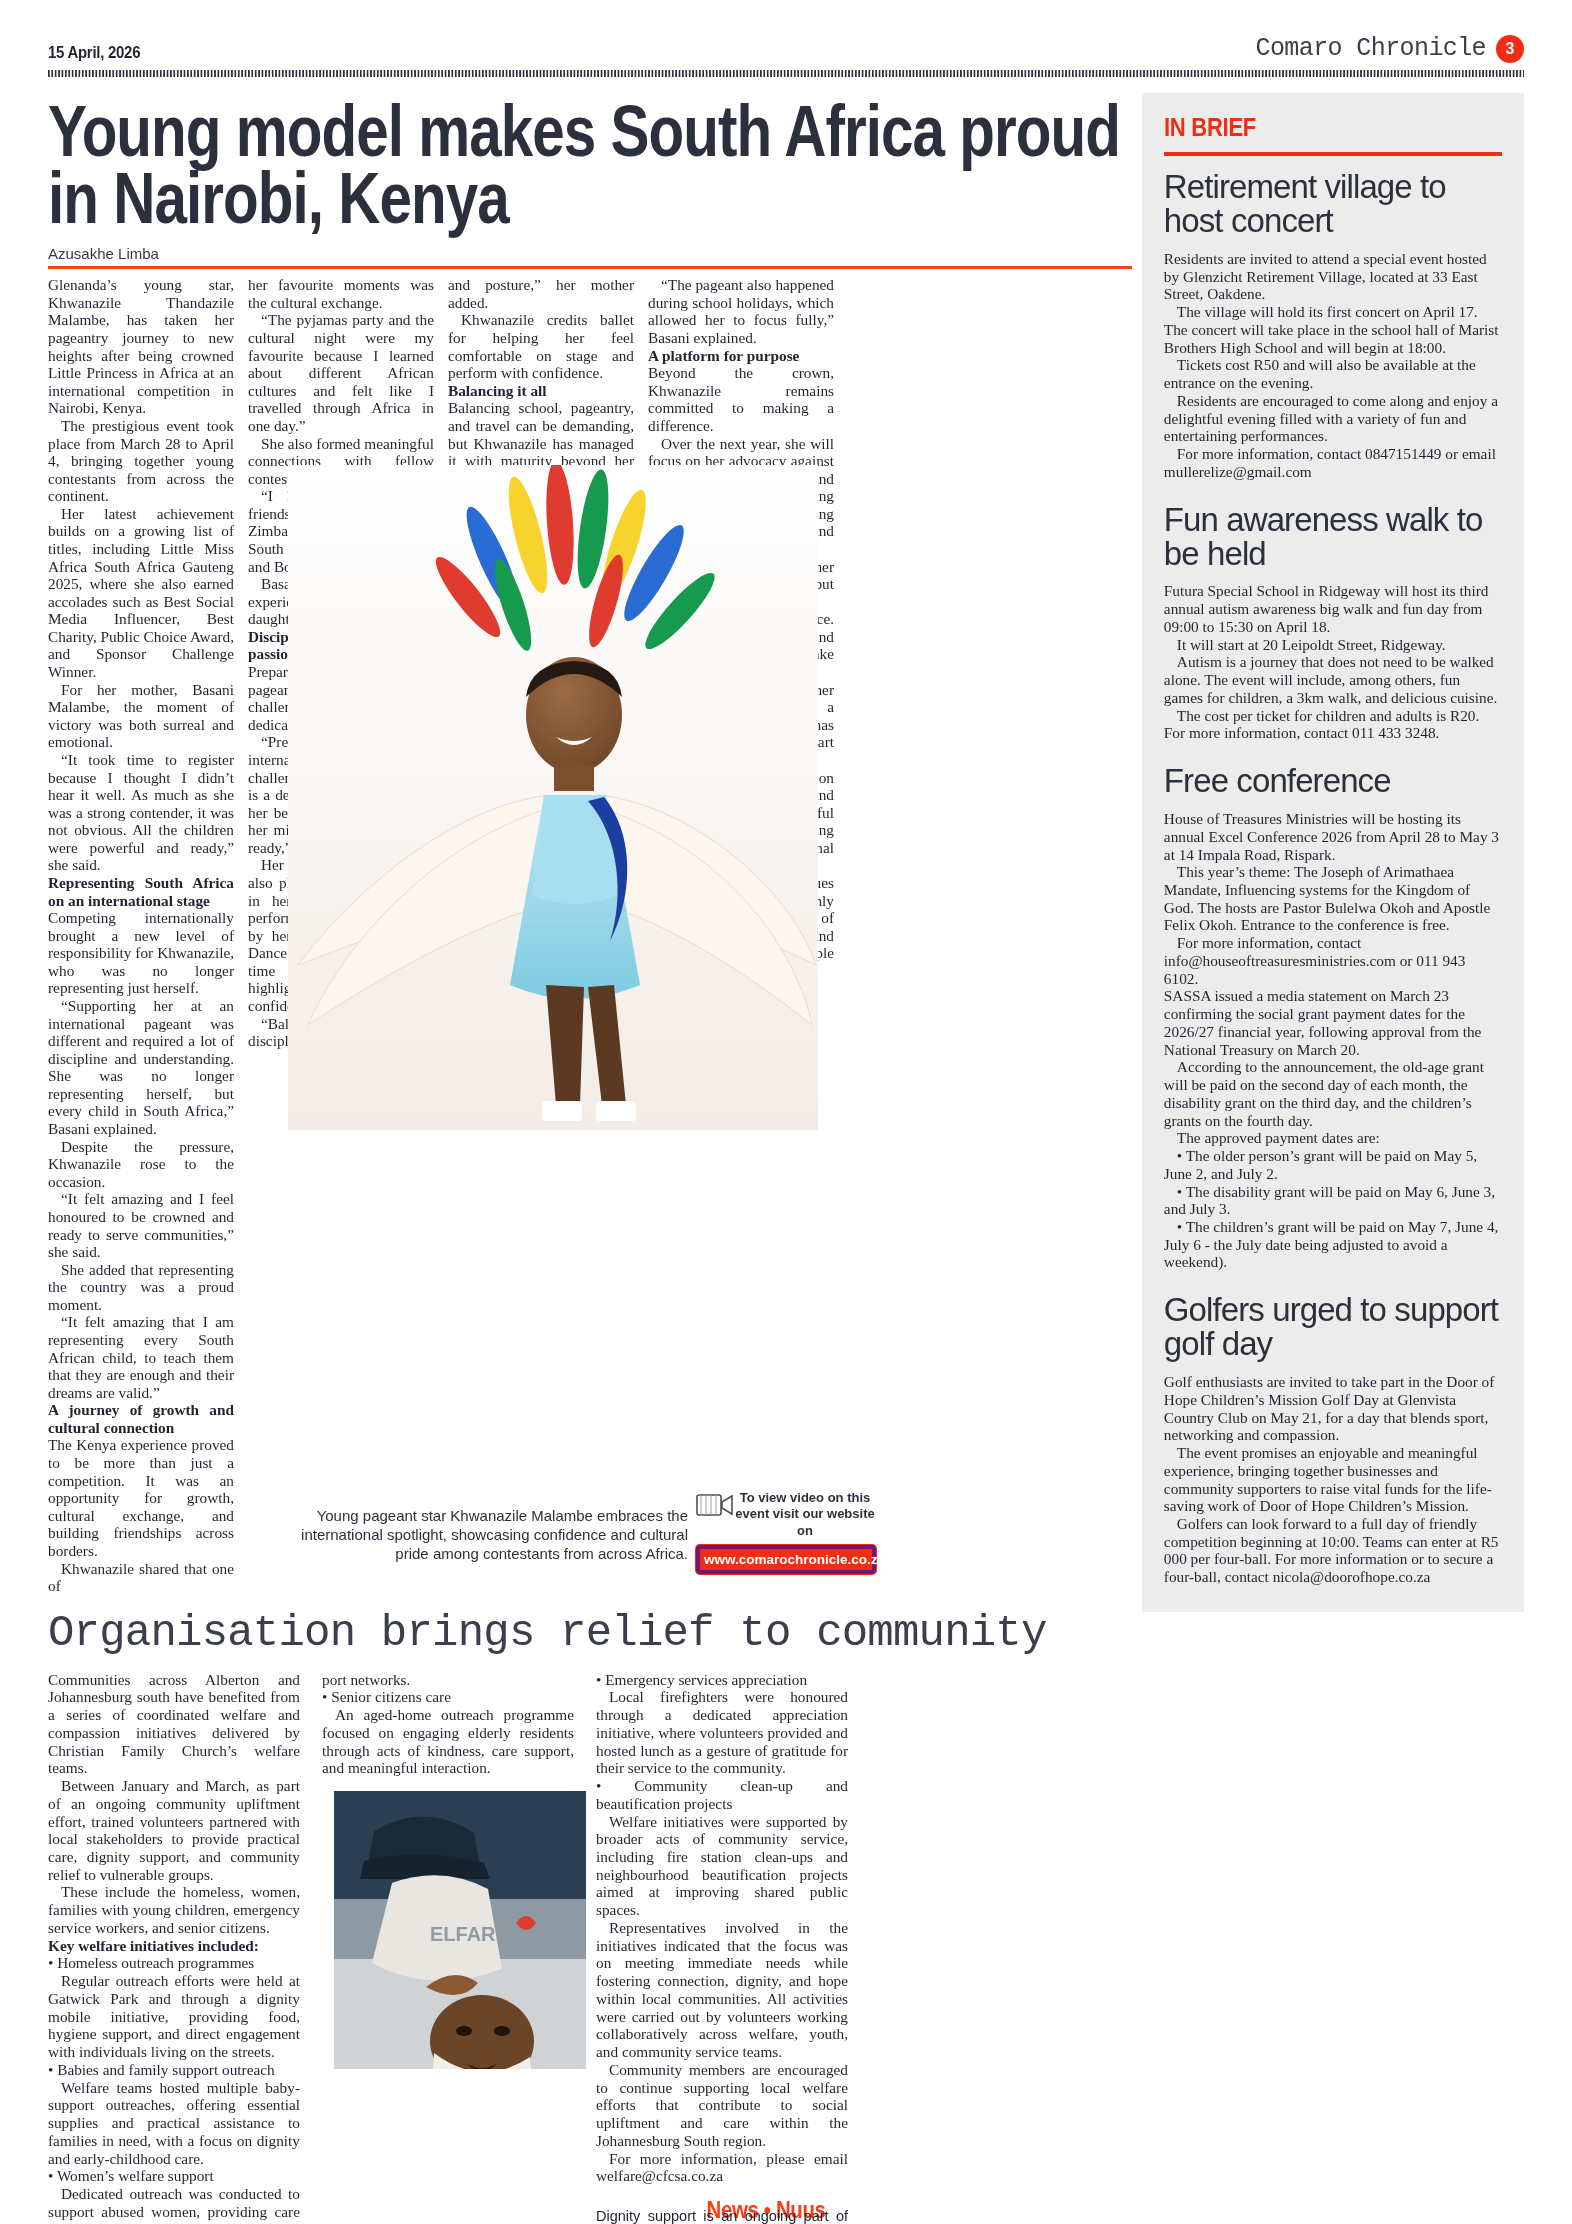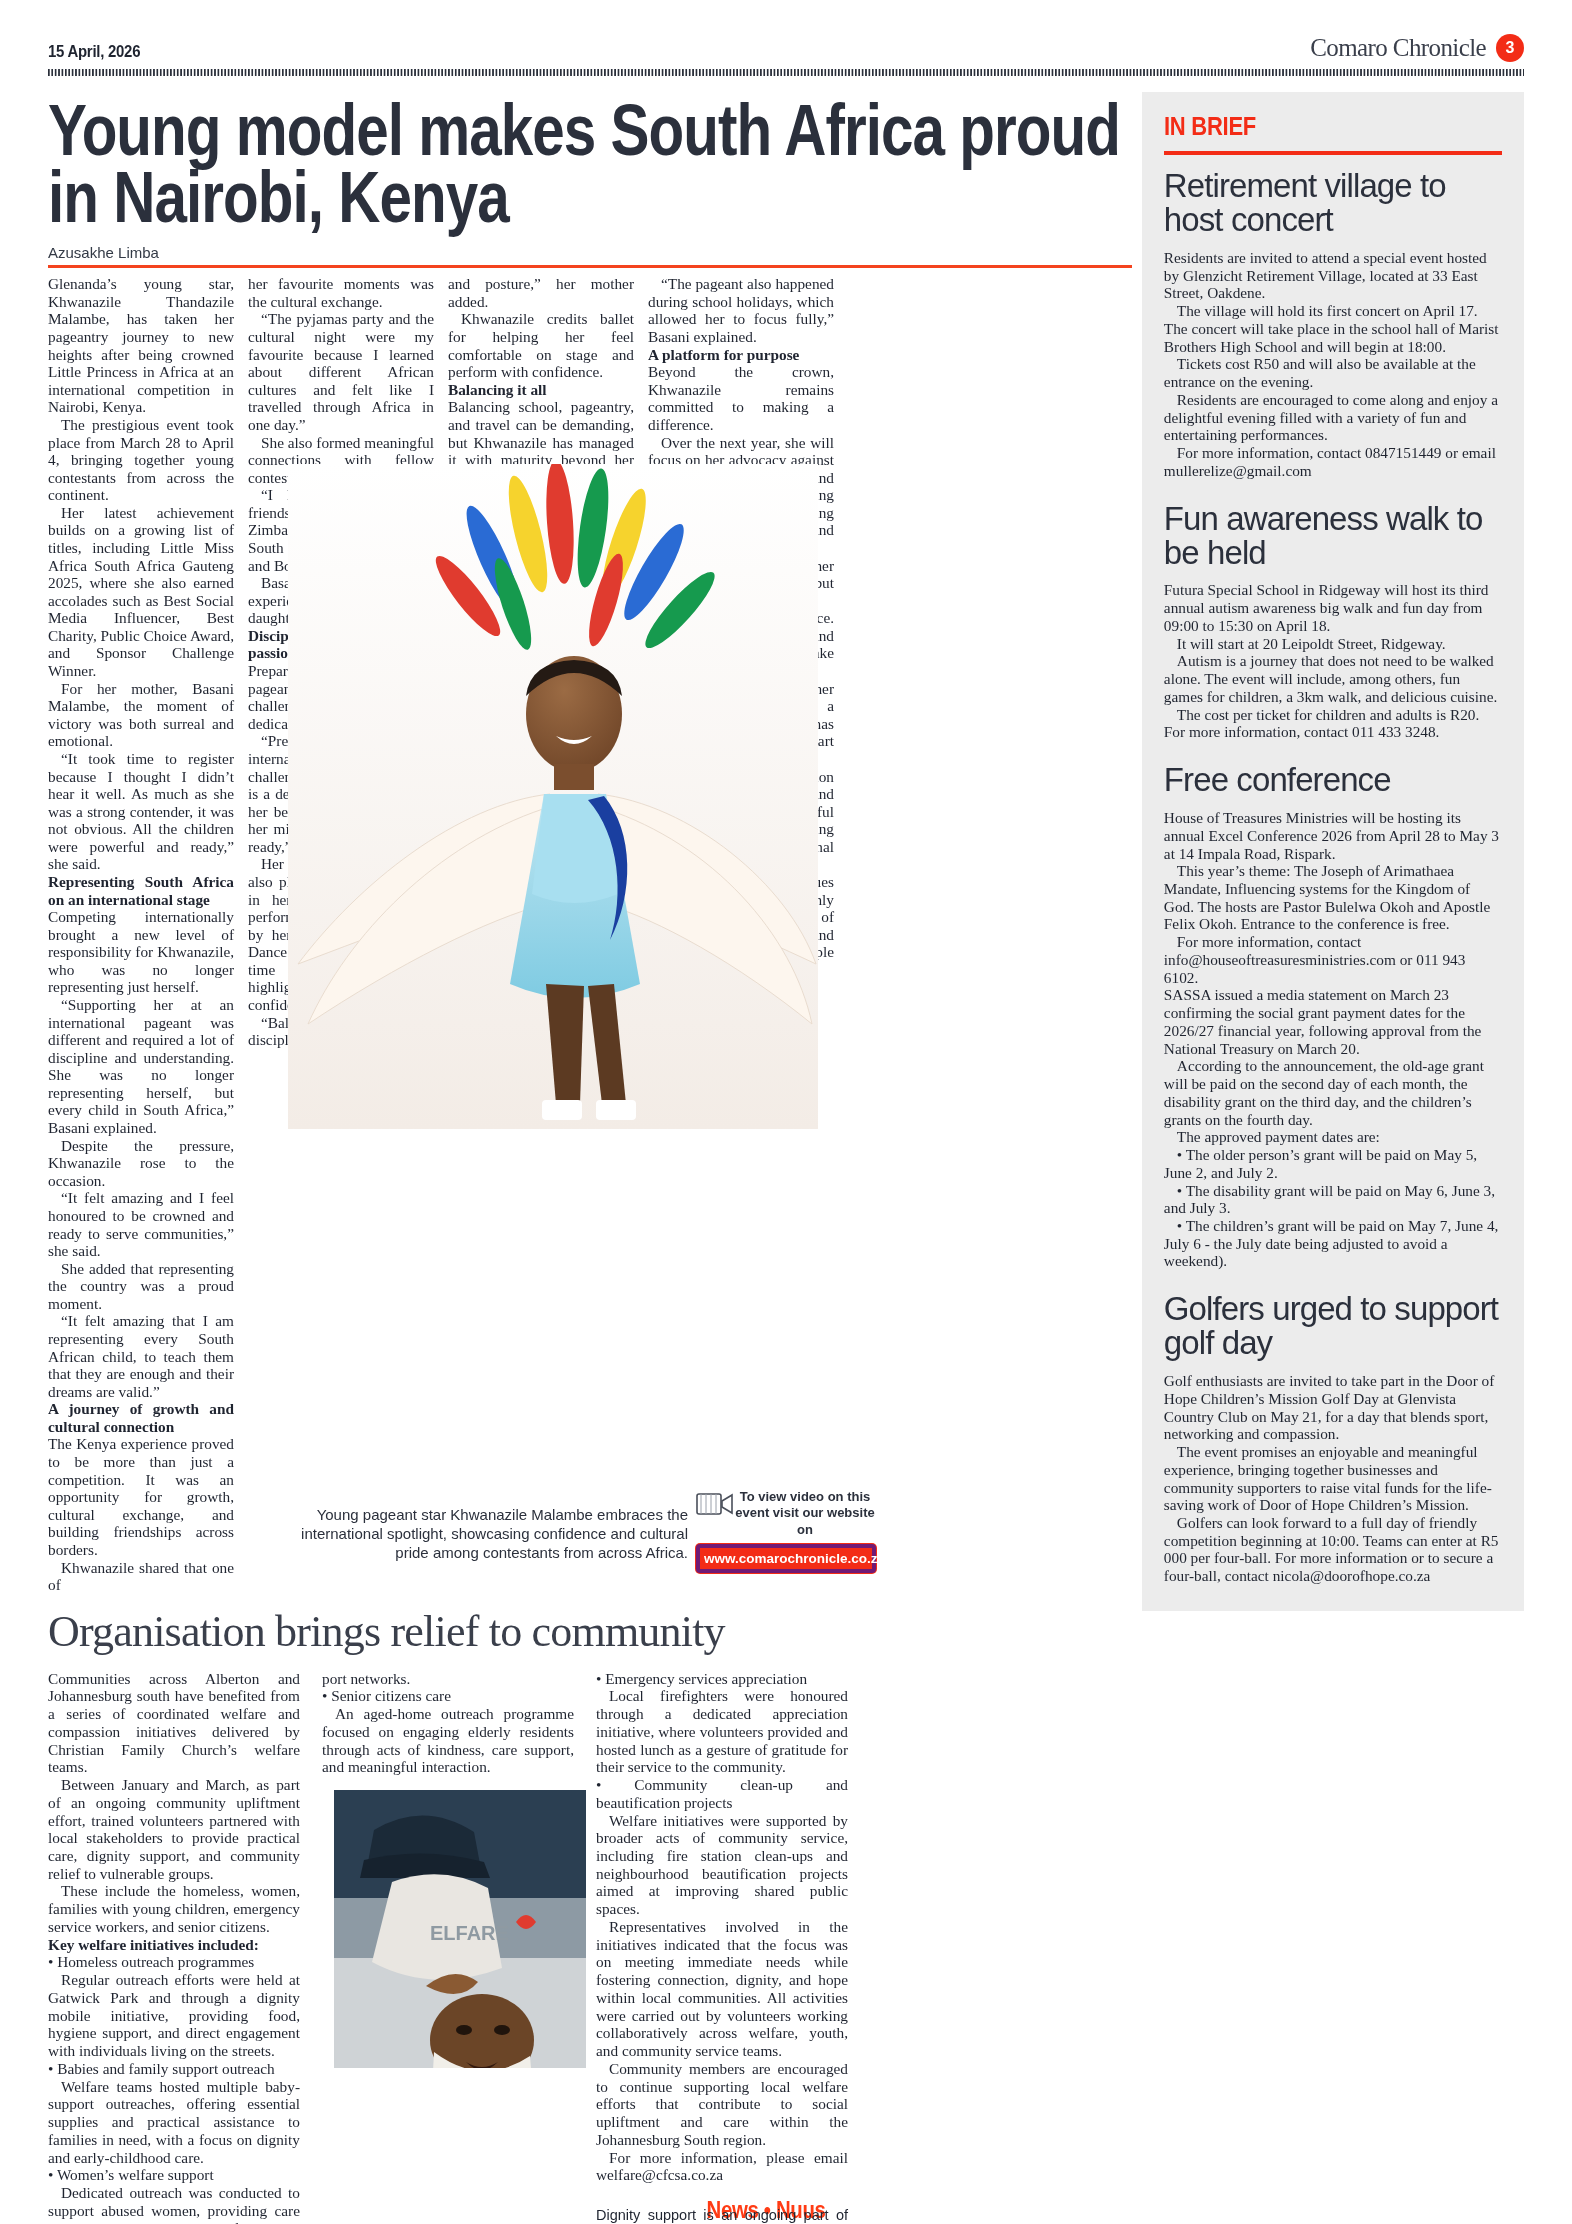--- a/index.html
+++ b/index.html
@@ -17,21 +17,21 @@
   
   .masthead { display:flex; align-items:flex-end; justify-content:space-between;
       padding-top:34px; }
   .mh-date { font-family:"Liberation Sans", sans-serif; font-weight:bold;
       font-size:17px; letter-spacing:-0.3px; color:#1f2430;
       transform:scaleX(.88); transform-origin:left bottom; }
   .mh-section { font-family:"Liberation Sans", sans-serif; font-weight:bold;
       font-size:24px; color:#ff3b14; letter-spacing:-0.4px;
       transform:scaleX(.85); position:absolute; left:50%; margin-left:-90px; bottom:0;}
   .mh-right { display:flex; align-items:center; gap:10px; }
-  .mh-title { font-family:Liberation Serif, serif; font-size:25px;
+  .mh-title { font-family:Liberation Mono, monospace; font-size:25px;
       color:#3a3f4b; letter-spacing:-0.6px; }
   .mh-pageno { width:28px; height:28px; border-radius:50%; background:#f32c16;
       color:#fff; font-family:"Liberation Sans", sans-serif; font-weight:bold;
       font-size:16px; display:flex; align-items:center; justify-content:center; }
   .rule-dots { height:7px; margin-top:7px;
       background-image:repeating-linear-gradient(to right,#2a2f3a 0 1.6px, transparent 1.6px 3.4px);
       background-size:3.4px 7px; }
 
   
   .grid { display:flex; gap:0; margin-top:16px; }
@@ -71,21 +71,21 @@
   .videobox { position:absolute; left:648px; top:1397px; width:180px; }
   .vb-row { display:flex; align-items:flex-start; gap:0; }
   .vb-text { font-family:"Liberation Sans", sans-serif; font-weight:bold;
       font-size:13px; line-height:1.25; color:#2b303c; text-align:center; flex:1;}
   .vb-url { margin-top:6px; background:#f32c16; color:#fff; border-radius:4px;
       font-family:"Liberation Sans", sans-serif; font-weight:bold; font-size:13.5px;
       text-align:center; padding:3px 4px; border:4px solid #701a75;
       box-shadow:0 0 0 1px #f32c16; }
 
   
-  h2.second { font-family:Liberation Serif, serif; font-weight:normal;
+  h2.second { font-family:Liberation Mono, monospace; font-weight:normal;
       font-size:44px; line-height:1; color:#3a3f4b; letter-spacing:-0.8px;
       margin:16px 0 16px 0; }
 
   .cols3 { display:flex; gap:22px; }
   .col3 { width:252px; }
   .col3 p { font-size:15.3px; line-height:1.16; margin:0; text-align:justify;
       text-indent:13px; hyphens:auto; }
   .col3 p.noind { text-indent:0; }
   .col3 p.sub { font-weight:bold; text-indent:0; }
   .col3 p.sans { font-family:"Liberation Sans", sans-serif; font-size:14.5px;

